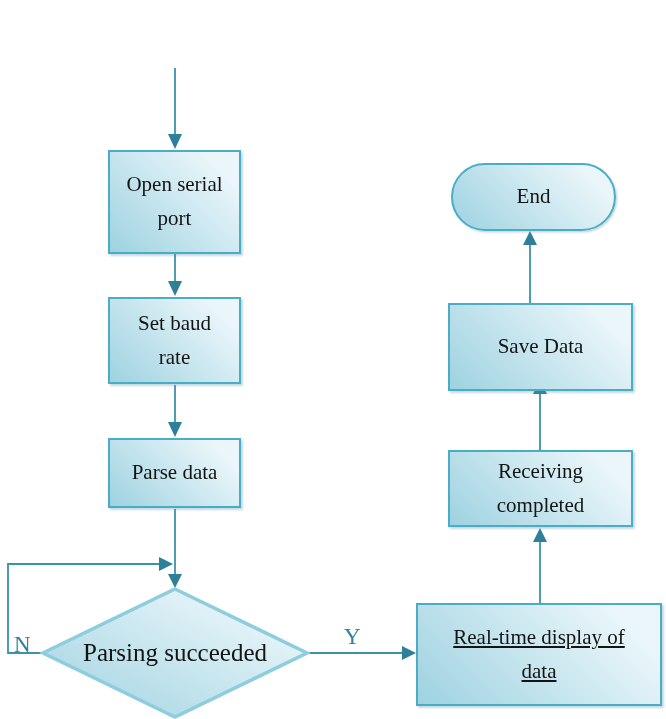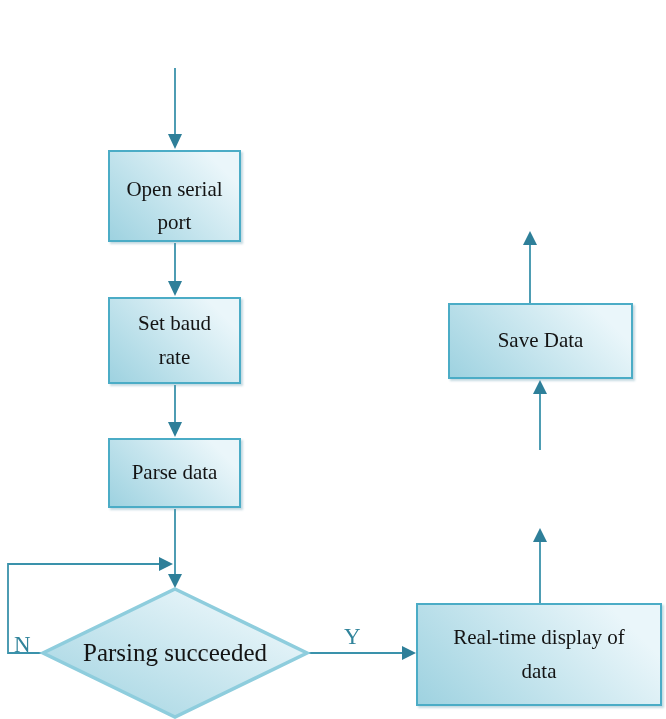--- a/index.html
+++ b/index.html
@@ -104,43 +104,49 @@
 
     <g>
       <line class="connector" x1="530" y1="303" x2="530" y2="245"></line>
       <polygon class="arrowhead" points="530,231 523,245 537,245"></polygon>
     </g>
 
     <polygon class="diamond" points="175,589 307,653 175,717 43,653"></polygon>
   </svg>
 
 
-  <div class="node" style="left:108px; top:150px; width:133px; height:92px;align-items:flex-end;">
+  <div class="node" style="left:108px; top:150px; width:133px; height:104px;">
     <span class="lbl" style="width:110px;">Open serial port</span>
   </div>
 
   <div class="node" style="left:108px; top:297px; width:133px; height:87px;align-items:center;">
     <span class="lbl" style="width:95px;">Set baud rate</span>
   </div>
 
   <div class="node" style="left:108px; top:438px; width:133px; height:70px;">
     <span class="lbl">Parse data</span>
   </div>
 
   <div class="diamond-label" style="left:43px; top:591px; width:264px; height:124px;">
     <span class="lbl">Parsing succeeded</span>
   </div>
 
-  <div class="node" style="left:416px; top:603px; width:246px; height:103px;">
+  <div class="node" style="left:416px; top:603px; width:246px; height:103px;text-decoration:underline;">
     <span class="lbl" style="width:210px;">Real-time display of data</span>
   </div>
 
+  <div class="node" style="left:448px; top:450px; width:185px; height:77px;">
+    <span class="lbl" style="width:120px;">Receiving completed</span>
+  </div>
 
-  <div class="node" style="left:448px; top:303px; width:185px; height:76px;">
+  <div class="node" style="left:448px; top:303px; width:185px; height:88px;">
     <span class="lbl">Save Data</span>
   </div>
 
+  <div class="node stadium" style="left:451px; top:163px; width:165px; height:68px;">
+    <span class="lbl">End</span>
+  </div>
 
   <div class="branch" style="left:14px; top:633px;">N</div>
 
   <div class="branch" style="left:344px; top:625px;">Y</div>
 
 </div>
 
 </body></html>

